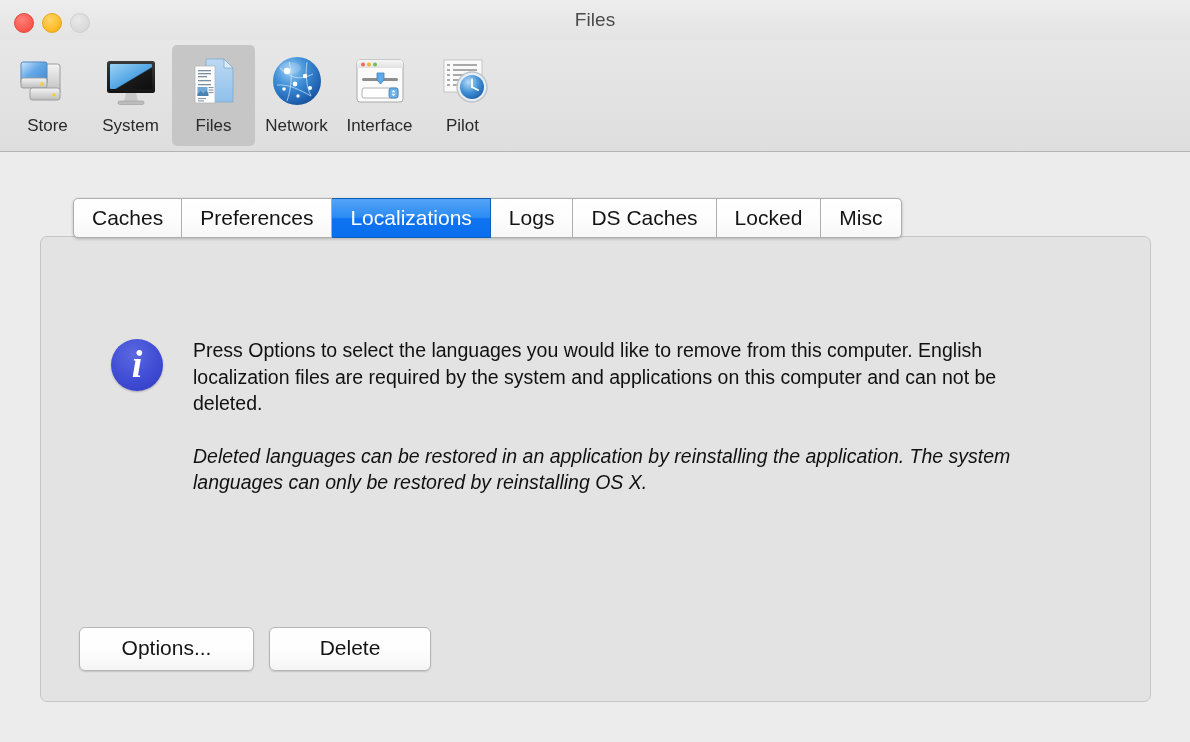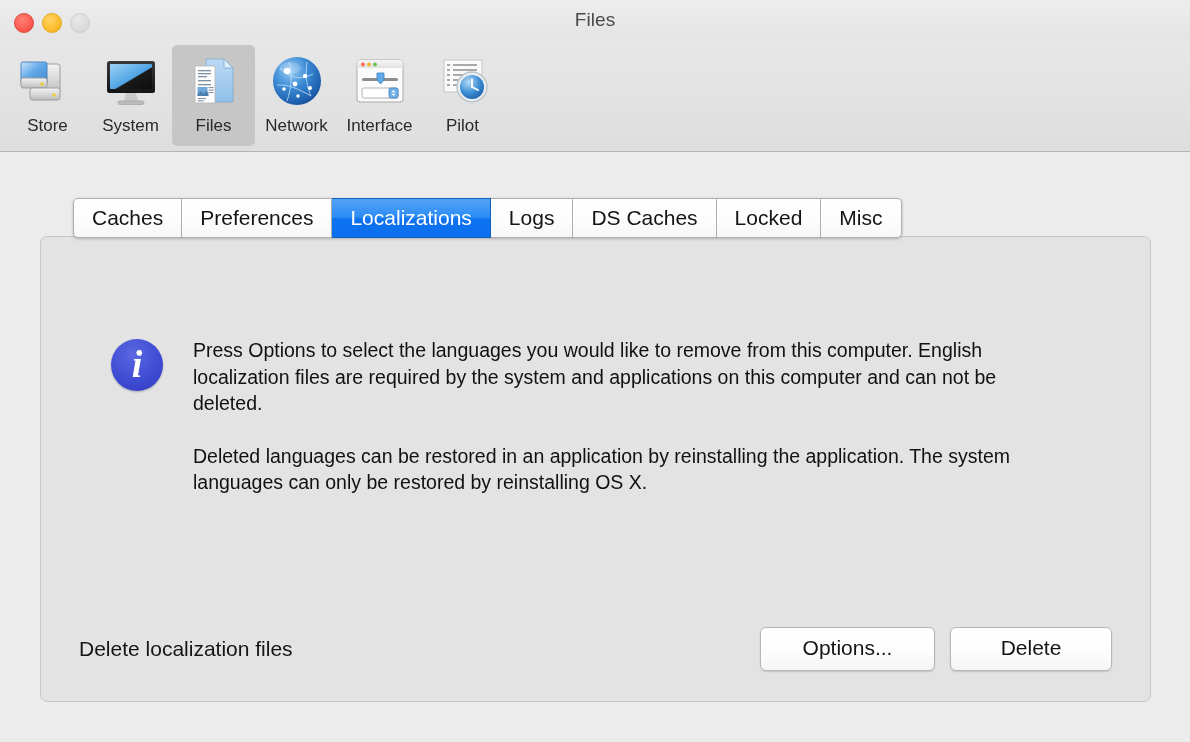--- a/index.html
+++ b/index.html
@@ -138,21 +138,21 @@
     transform: translateY(-1px);
   }
   .info-text {
     margin-left: 30px;
     font-size: 19.5px;
     color: #111111;
     line-height: 26.5px;
     max-width: 830px;
   }
   .info-text p { margin: 0; }
-  .info-text p + p { margin-top: 26px; }
+  .info-text p + p { margin-top: 26px; font-style: italic; }
 
   
   .footer-row {
     position: absolute; left: 38px; right: 38px; bottom: 30px;
     display: flex; align-items: center; justify-content: space-between;
   }
   .footer-label {
     font-size: 21px; color: #151515;
   }
   .footer-buttons { display: flex; gap: 15px; }
@@ -399,21 +399,20 @@
       <span class="info-icon">
         <span class="i-glyph">i</span>
       </span>
       <div class="info-text">
         <p>Press Options to select the languages you would like to remove from this computer. English localization files are required by the system and applications on this computer and can not be deleted.</p>
         <p>Deleted languages can be restored in an application by reinstalling the application. The system languages can only be restored by reinstalling OS X.</p>
       </div>
     </div>
 
     <div class="footer-row">
-      <div class="footer-label">Delete localization files</div>
       <div class="footer-buttons">
         <div class="push-button options">Options...</div>
         <div class="push-button delete">Delete</div>
       </div>
     </div>
 
   </div>
 
 </div>
 

